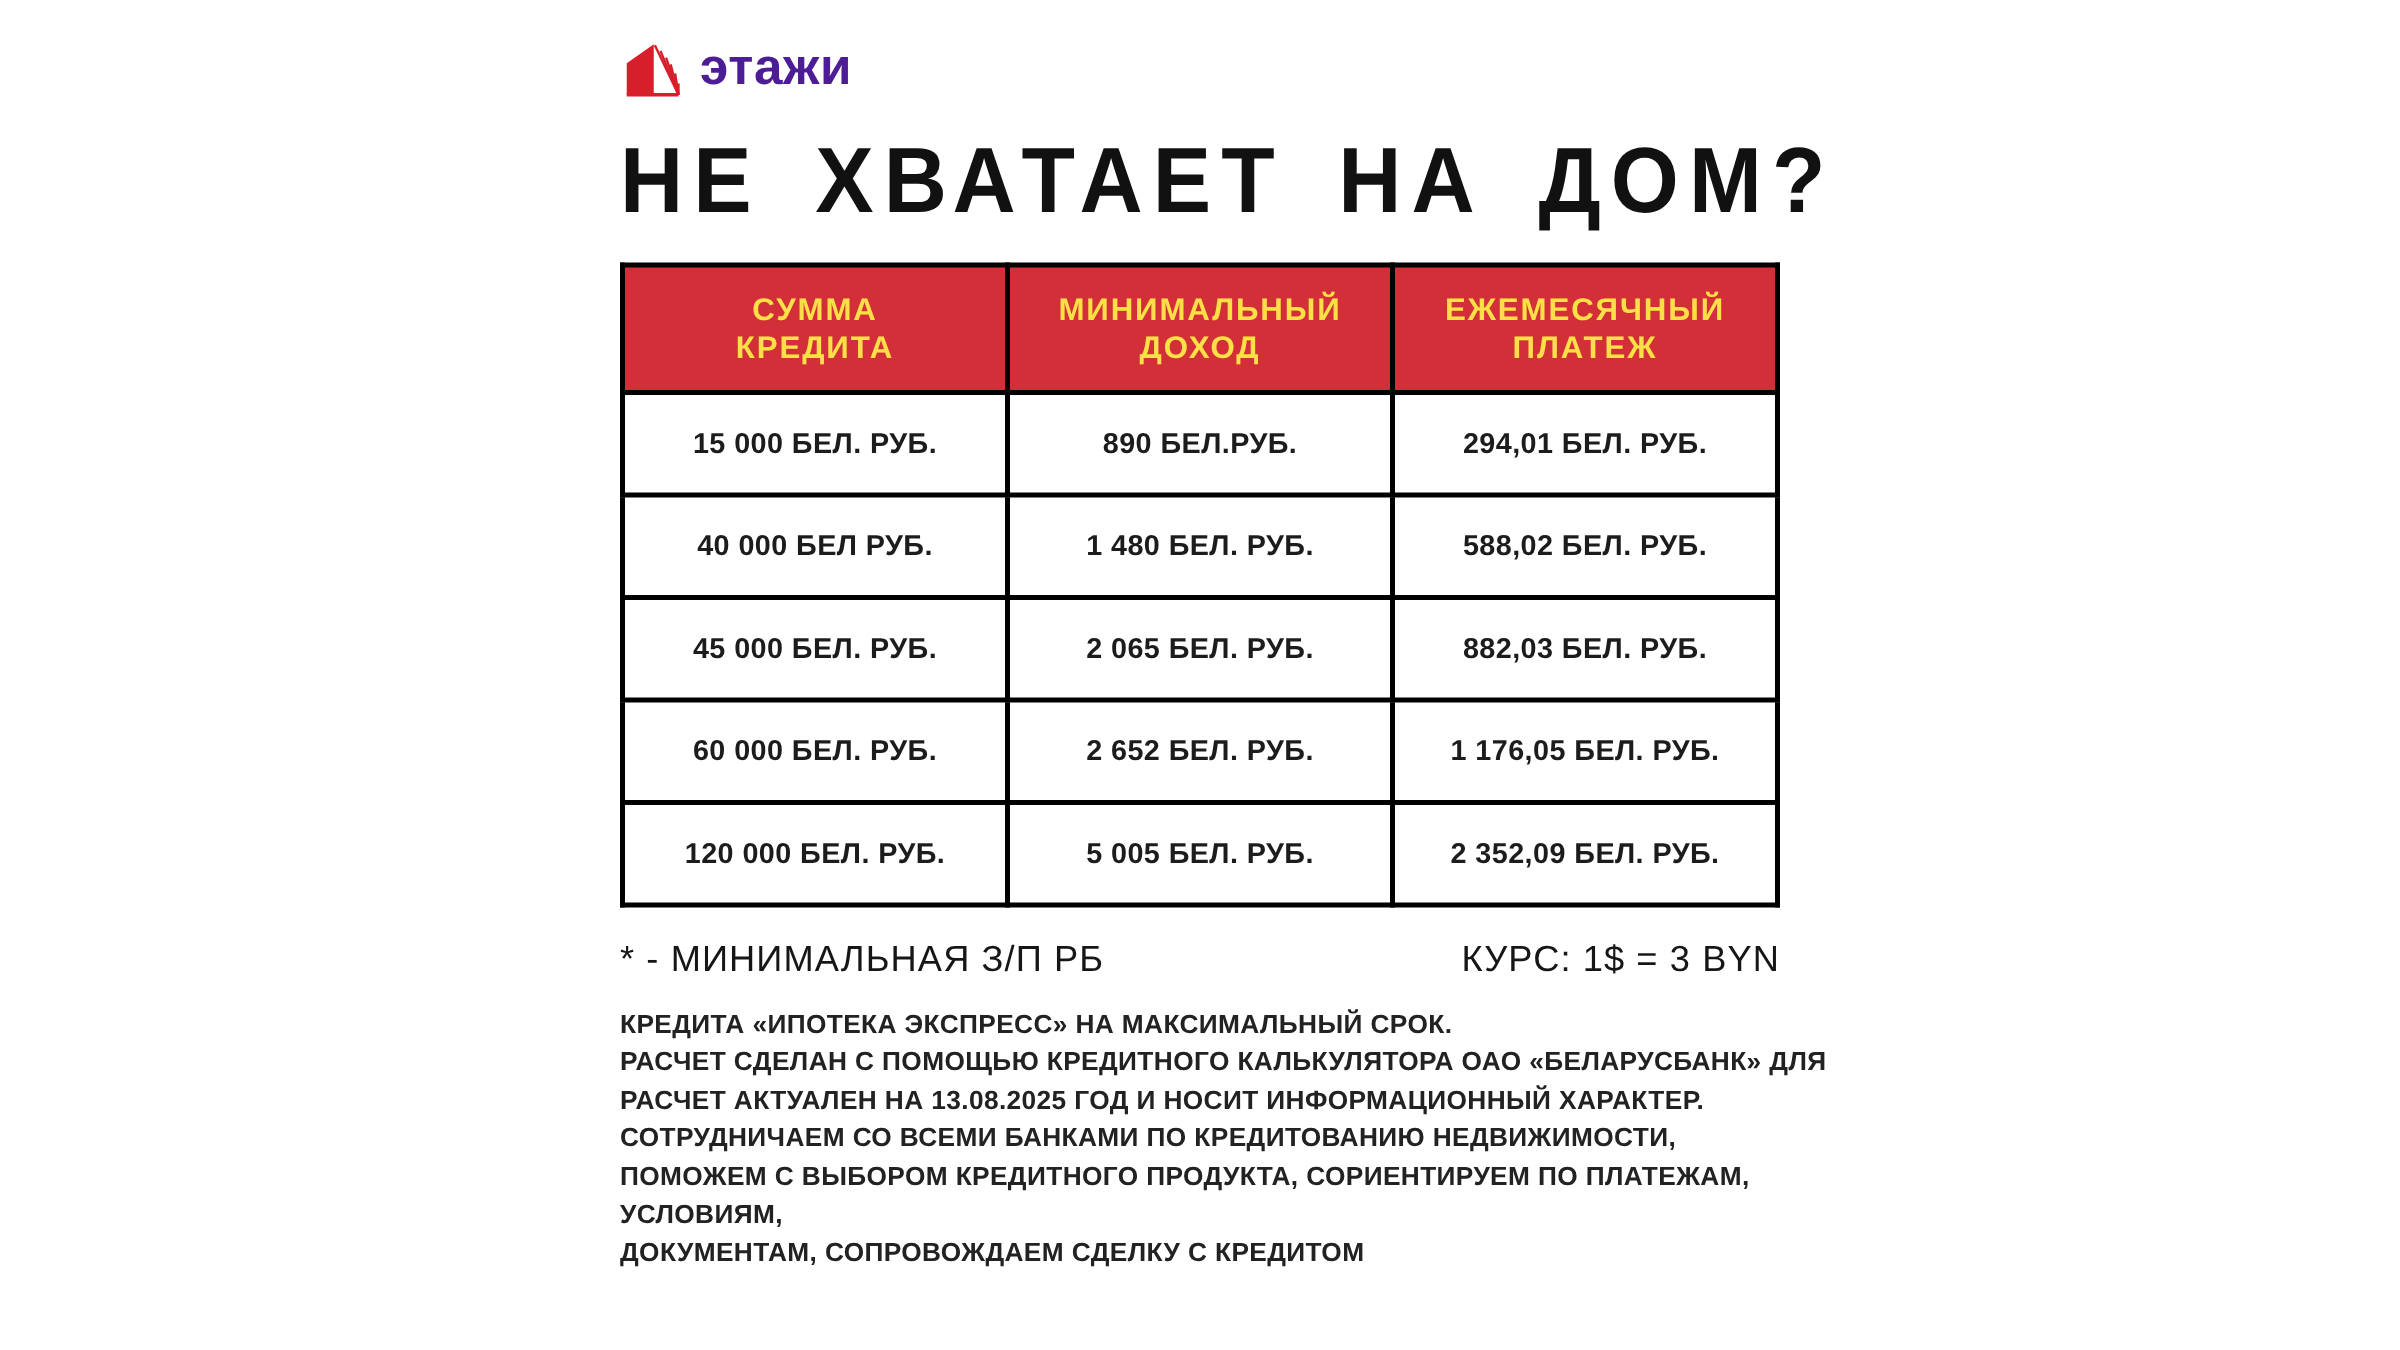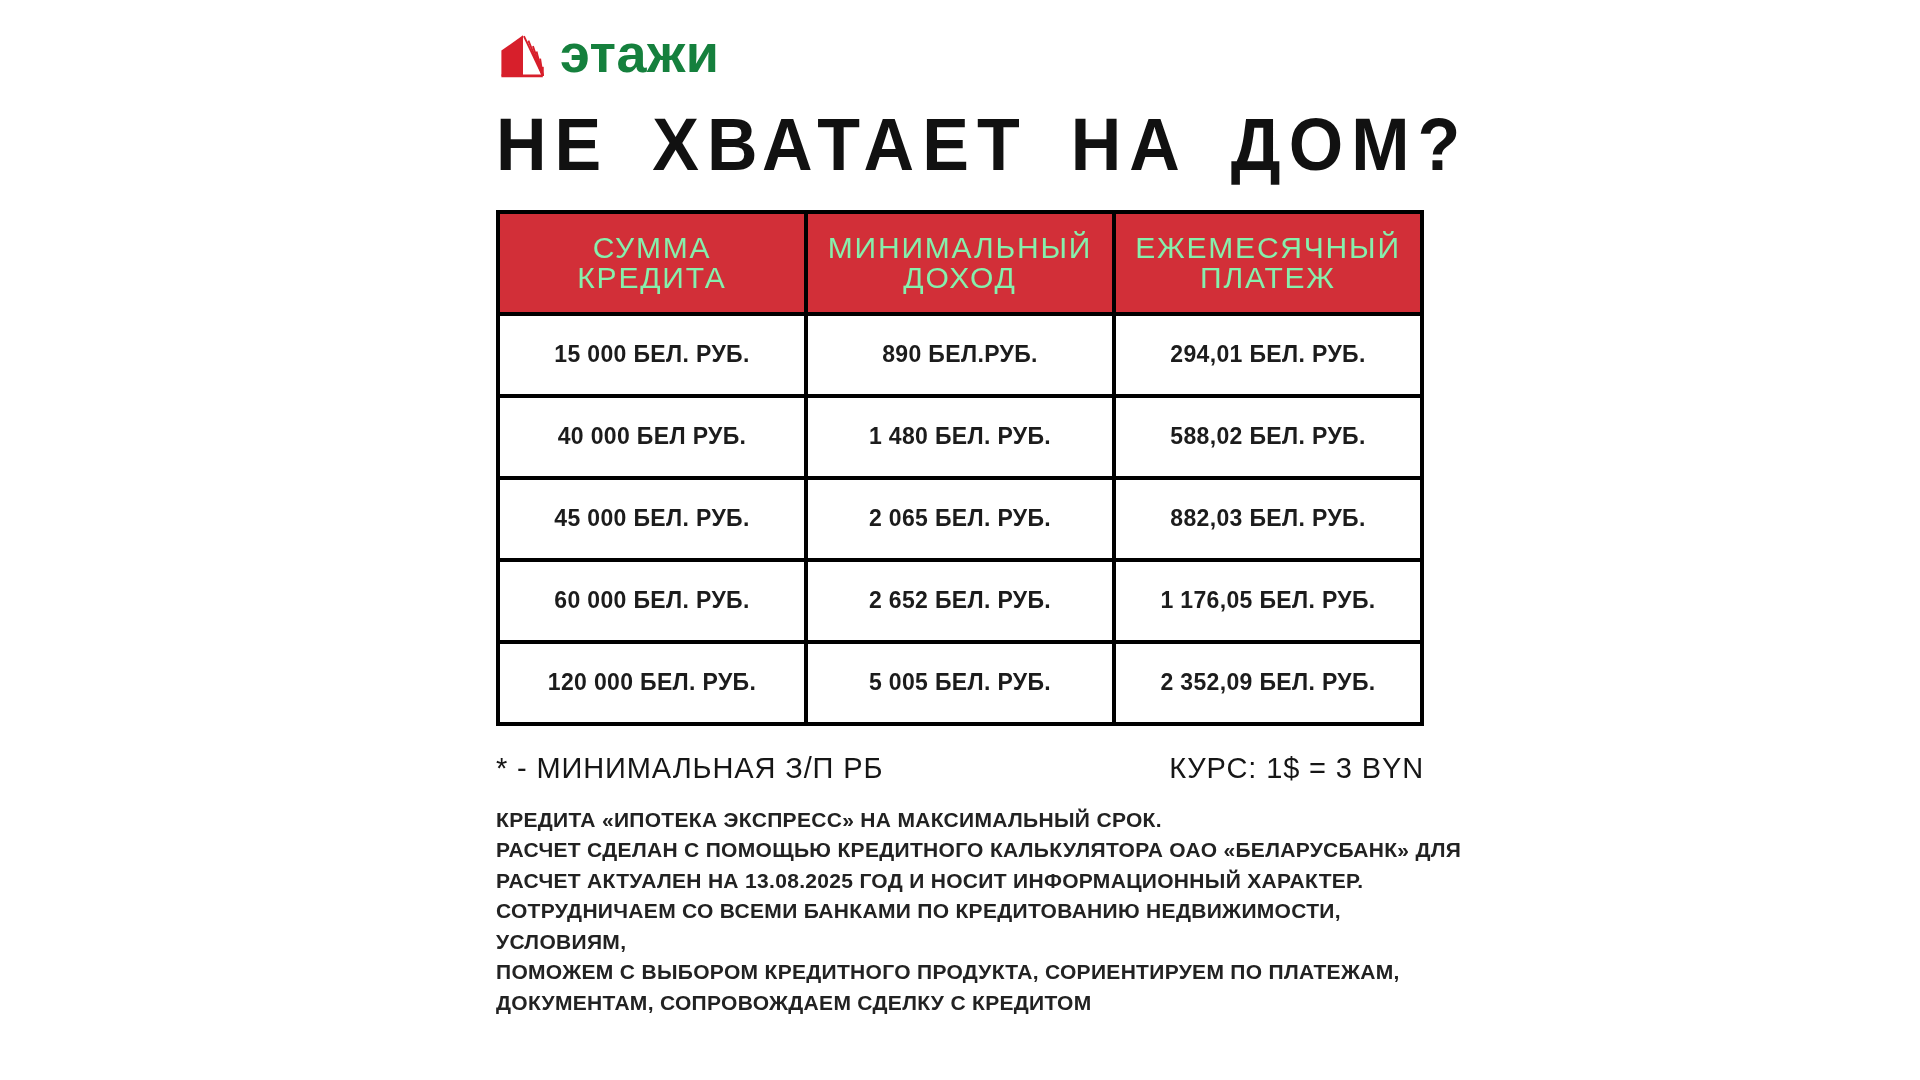--- a/index.html
+++ b/index.html
@@ -4,21 +4,21 @@
 <style>
   * { margin: 0; padding: 0; box-sizing: border-box; }
   html, body { width: 1920px; height: 1080px; background: #ffffff; overflow: hidden; }
   body { font-family: "Liberation Sans", "DejaVu Sans", sans-serif; color: #1c1c1c; }
 
   .content { position: absolute; left: 496px; top: 28px; width: 928px; }
 
   
   .logo-row { display: flex; align-items: center; gap: 10px; height: 56px; }
   .logo-icon { width: 54px; height: 54px; display: block; }
-  .logo-text { color: #15803d; font-size: 54px; font-weight: bold; letter-spacing: 0.5px; line-height: 1; padding-bottom: 6px; }
+  .logo-text { color: #4c1d95; font-size: 41px; font-weight: bold; letter-spacing: 0.5px; line-height: 1; padding-bottom: 6px; }
 
   
   .page-title {
     margin-top: 22px;
     font-size: 70px;
     font-weight: 900;
     color: #111111;
     letter-spacing: 0.115em;
     word-spacing: 0.22em;
     white-space: nowrap;
@@ -34,24 +34,24 @@
     border-collapse: collapse;
     table-layout: fixed;
   }
   .credit-table th, .credit-table td {
     border: 4px solid #000000;
     text-align: center;
     vertical-align: middle;
   }
   .credit-table th {
     background: #d22f38;
-    color: #86efac;
+    color: #fde047;
     height: 102px;
-    font-size: 30px;
-    font-weight: normal;
+    font-size: 25px;
+    font-weight: bold;
     letter-spacing: 0.06em;
     line-height: 30px;
   }
   .credit-table th span { display: block; }
   .credit-table td {
     background: #ffffff;
     height: 82px;
     font-size: 23px;
     font-weight: bold;
     color: #1c1c1c;
@@ -154,18 +154,18 @@
   <div class="footnote-row">
     <div>* - МИНИМАЛЬНАЯ З/П РБ</div>
     <div>КУРС: 1$ = 3 BYN</div>
   </div>
 
   <div class="disclaimer">
     <div>КРЕДИТА «ИПОТЕКА ЭКСПРЕСС» НА МАКСИМАЛЬНЫЙ СРОК.</div>
     <div>РАСЧЕТ СДЕЛАН С ПОМОЩЬЮ КРЕДИТНОГО КАЛЬКУЛЯТОРА ОАО «БЕЛАРУСБАНК» ДЛЯ</div>
     <div>РАСЧЕТ АКТУАЛЕН НА 13.08.2025 ГОД И НОСИТ ИНФОРМАЦИОННЫЙ ХАРАКТЕР.</div>
     <div>СОТРУДНИЧАЕМ СО ВСЕМИ БАНКАМИ ПО КРЕДИТОВАНИЮ НЕДВИЖИМОСТИ,</div>
+    <div>ПОМОЖЕМ С ВЫБОРОМ КРЕДИТНОГО ПРОДУКТА, СОРИЕНТИРУЕМ ПО ПЛАТЕЖАМ,</div>
     <div>УСЛОВИЯМ,</div>
-    <div>ПОМОЖЕМ С ВЫБОРОМ КРЕДИТНОГО ПРОДУКТА, СОРИЕНТИРУЕМ ПО ПЛАТЕЖАМ,</div>
     <div>ДОКУМЕНТАМ, СОПРОВОЖДАЕМ СДЕЛКУ С КРЕДИТОМ</div>
   </div>
 
 </div>
 
 </body></html>

